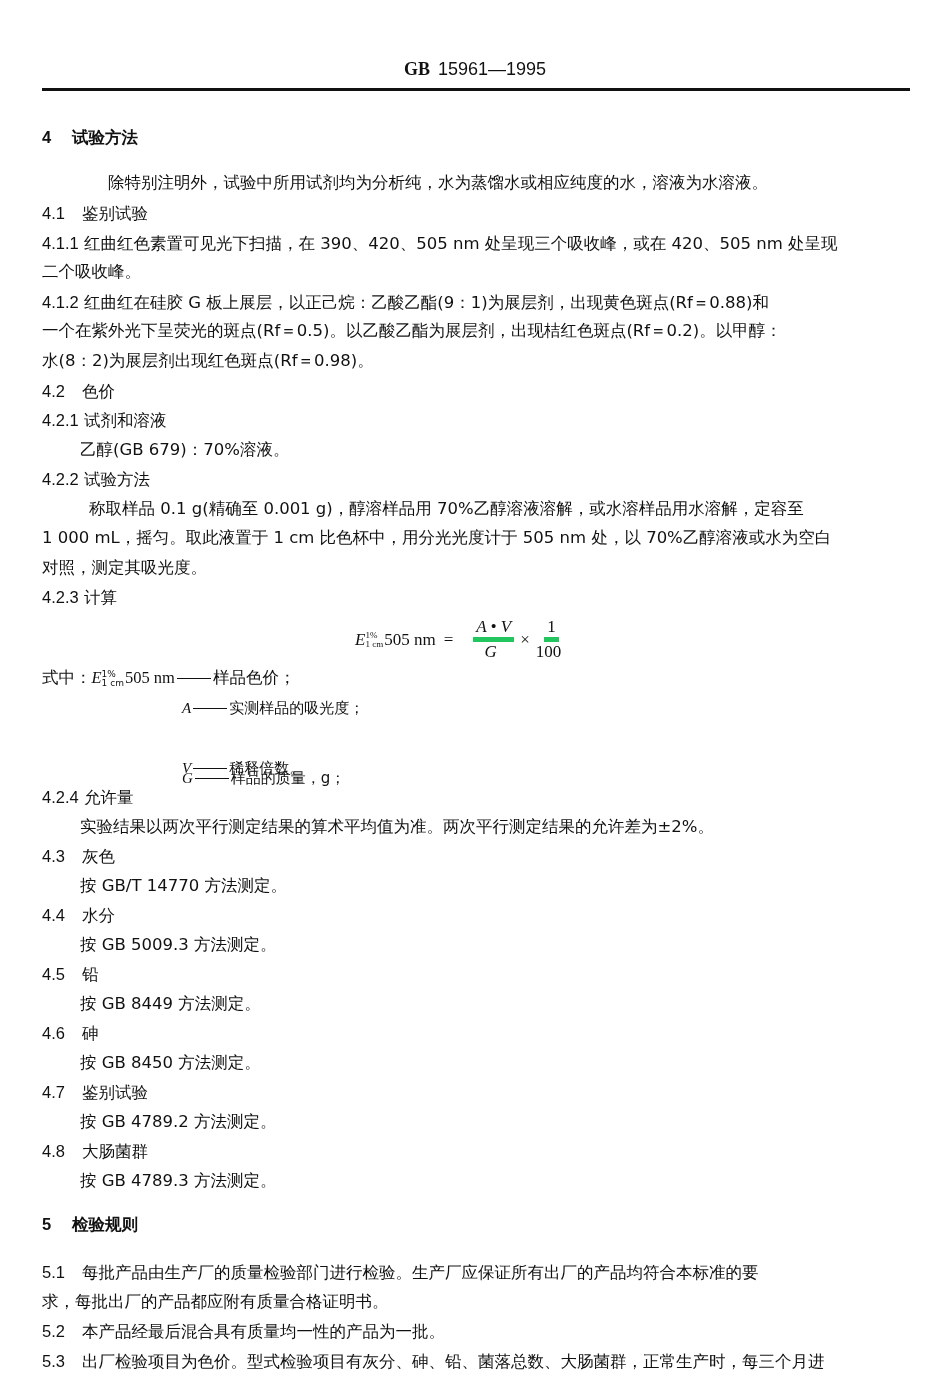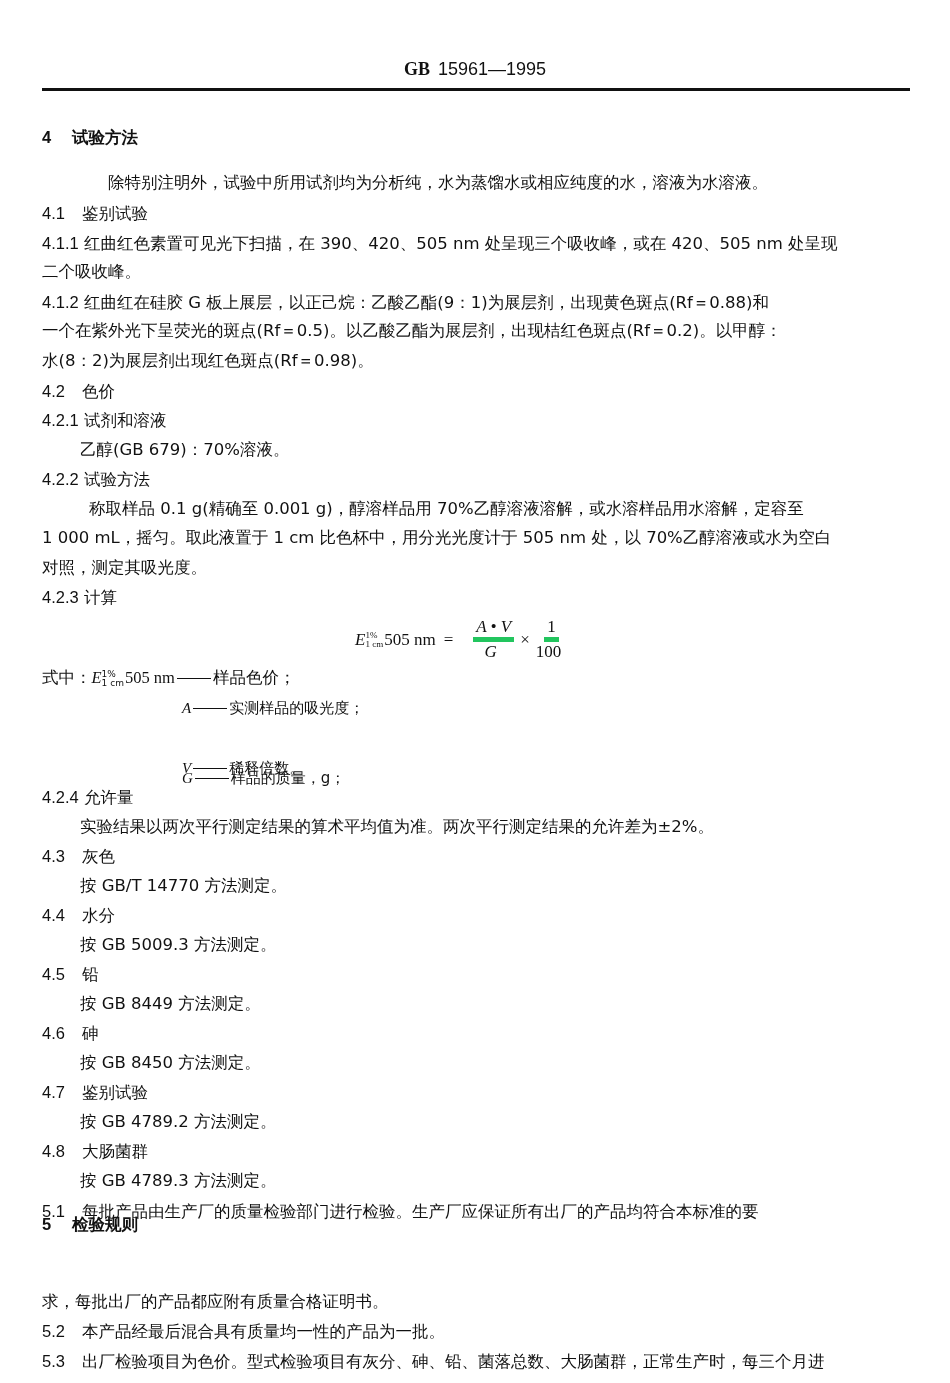--- a/index.html
+++ b/index.html
@@ -210,21 +210,21 @@
 
 <div class="line" style="top:1140px;">
   <span class="secnum">4.8</span><span>大肠菌群</span>
 </div>
 <div class="line indent" style="top:1170px;">按 GB 4789.3 方法测定。</div>
 
 <div class="line bold" style="top:1213px;">
   <span class="secnum l1">5</span><span>检验规则</span>
 </div>
 
-<div class="line" style="top:1200px;">
+<div class="line" style="top:1261px;">
   <span class="secnum">5.1</span><span>每批产品由生产厂的质量检验部门进行检验。生产厂应保证所有出厂的产品均符合本标准的要</span>
 </div>
 <div class="line" style="top:1291px;">求，每批出厂的产品都应附有质量合格证明书。</div>
 
 <div class="line" style="top:1320px;">
   <span class="secnum">5.2</span><span>本产品经最后混合具有质量均一性的产品为一批。</span>
 </div>
 
 <div class="line" style="top:1350px;">
   <span class="secnum">5.3</span><span>出厂检验项目为色价。型式检验项目有灰分、砷、铅、菌落总数、大肠菌群，正常生产时，每三个月进</span>

